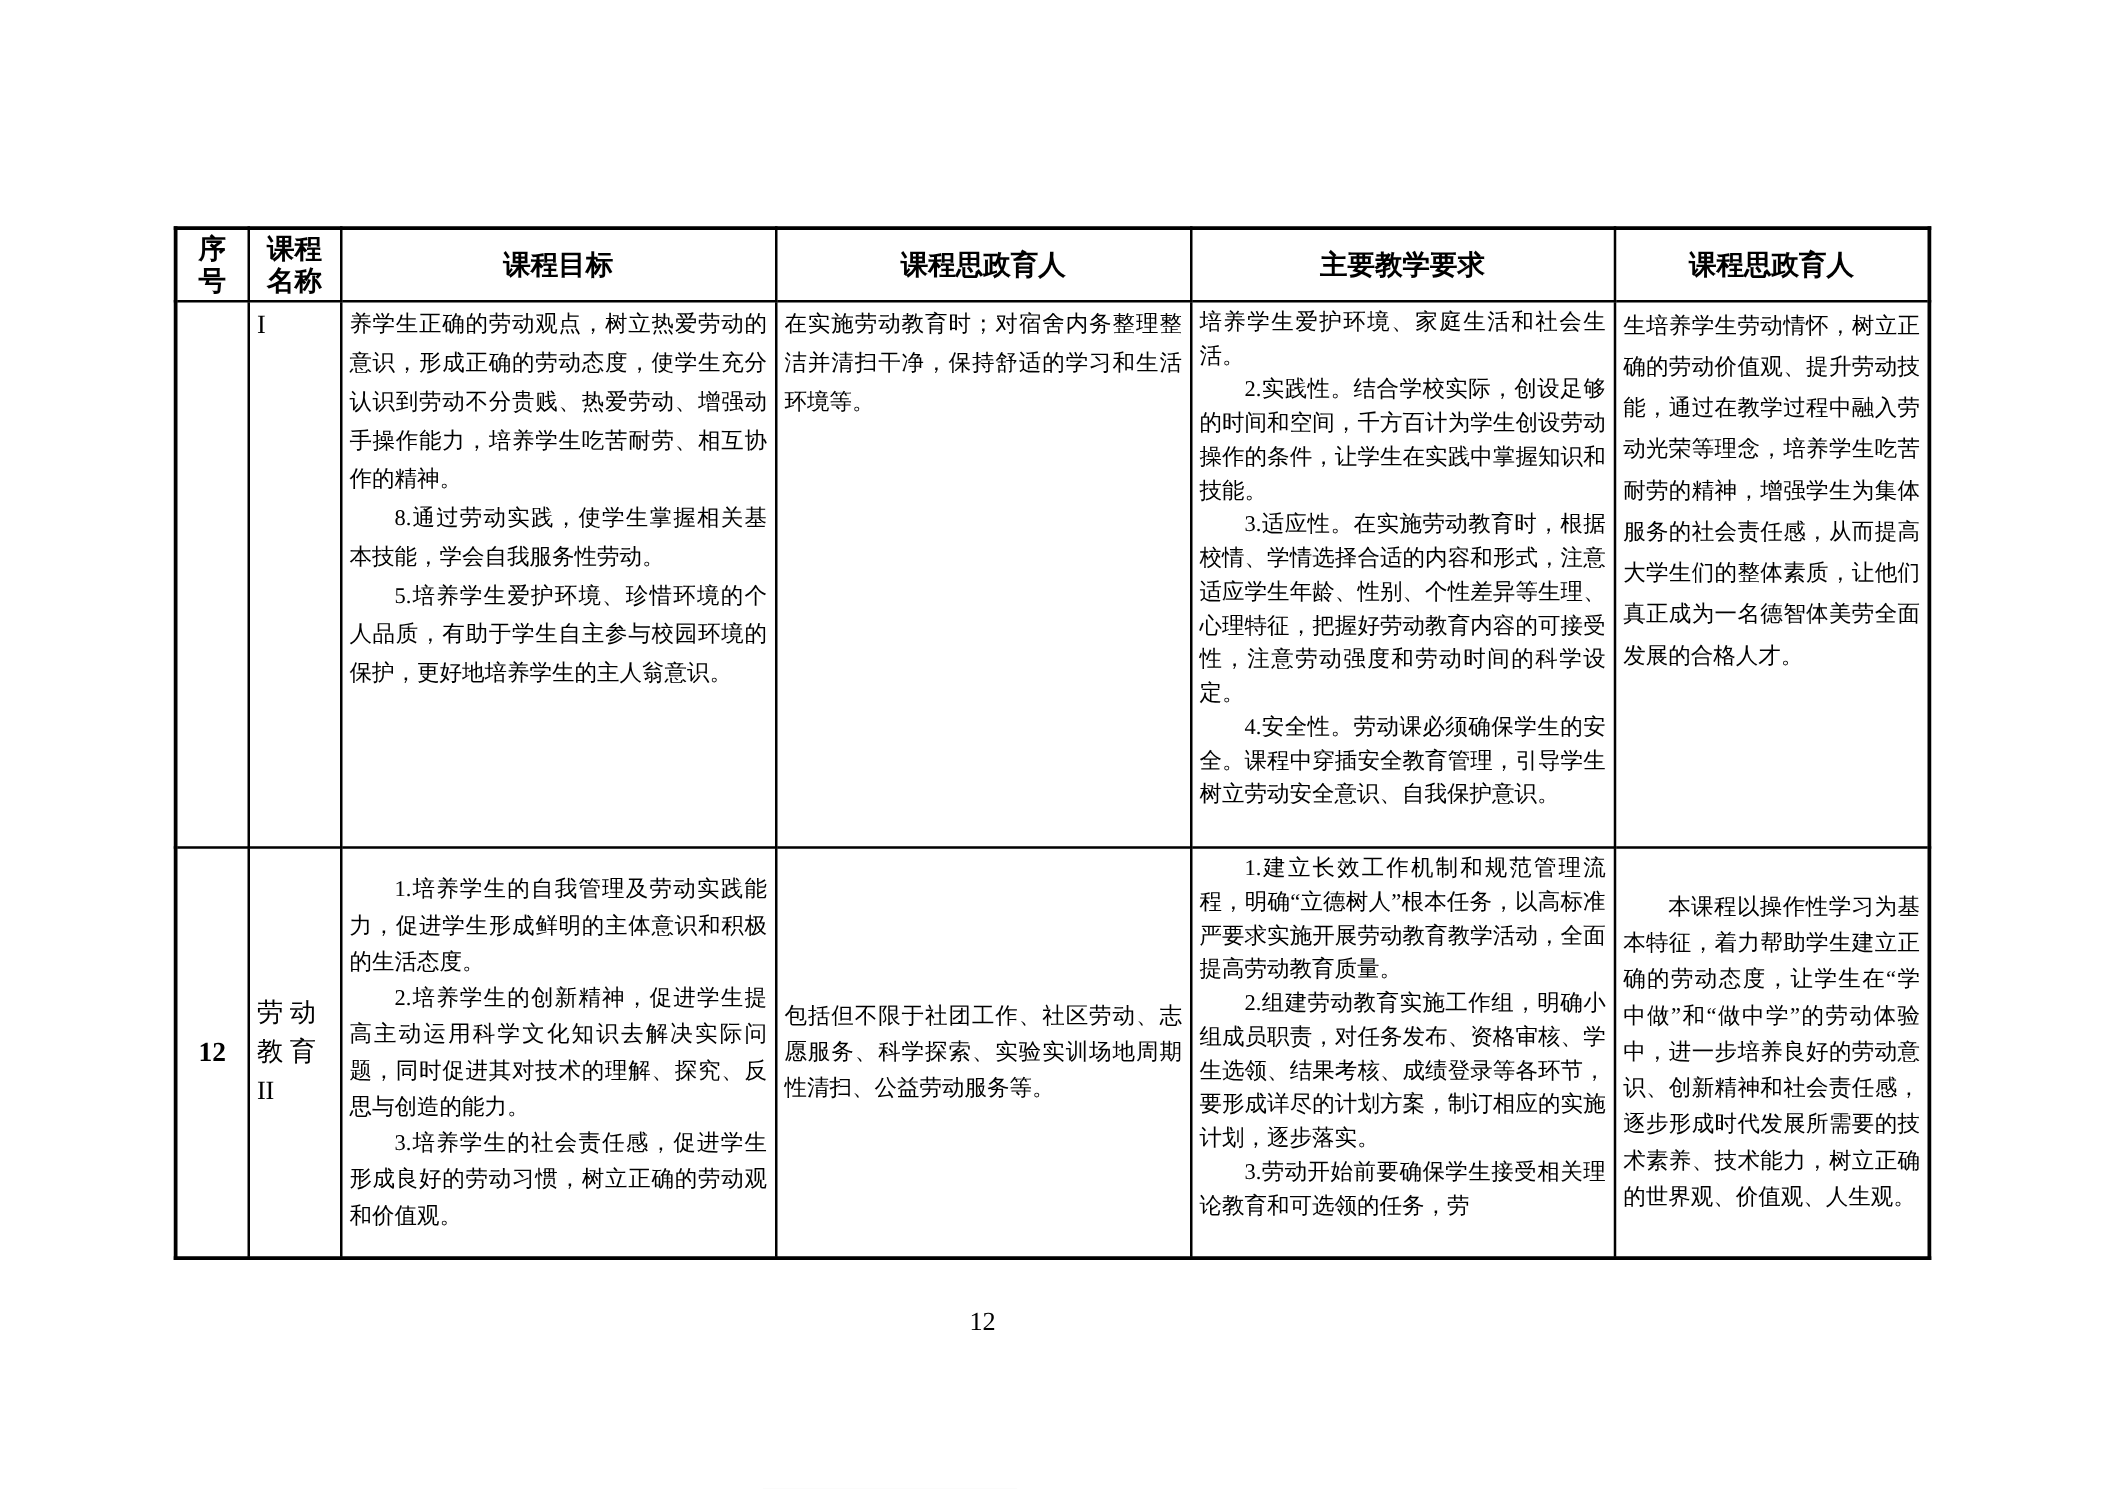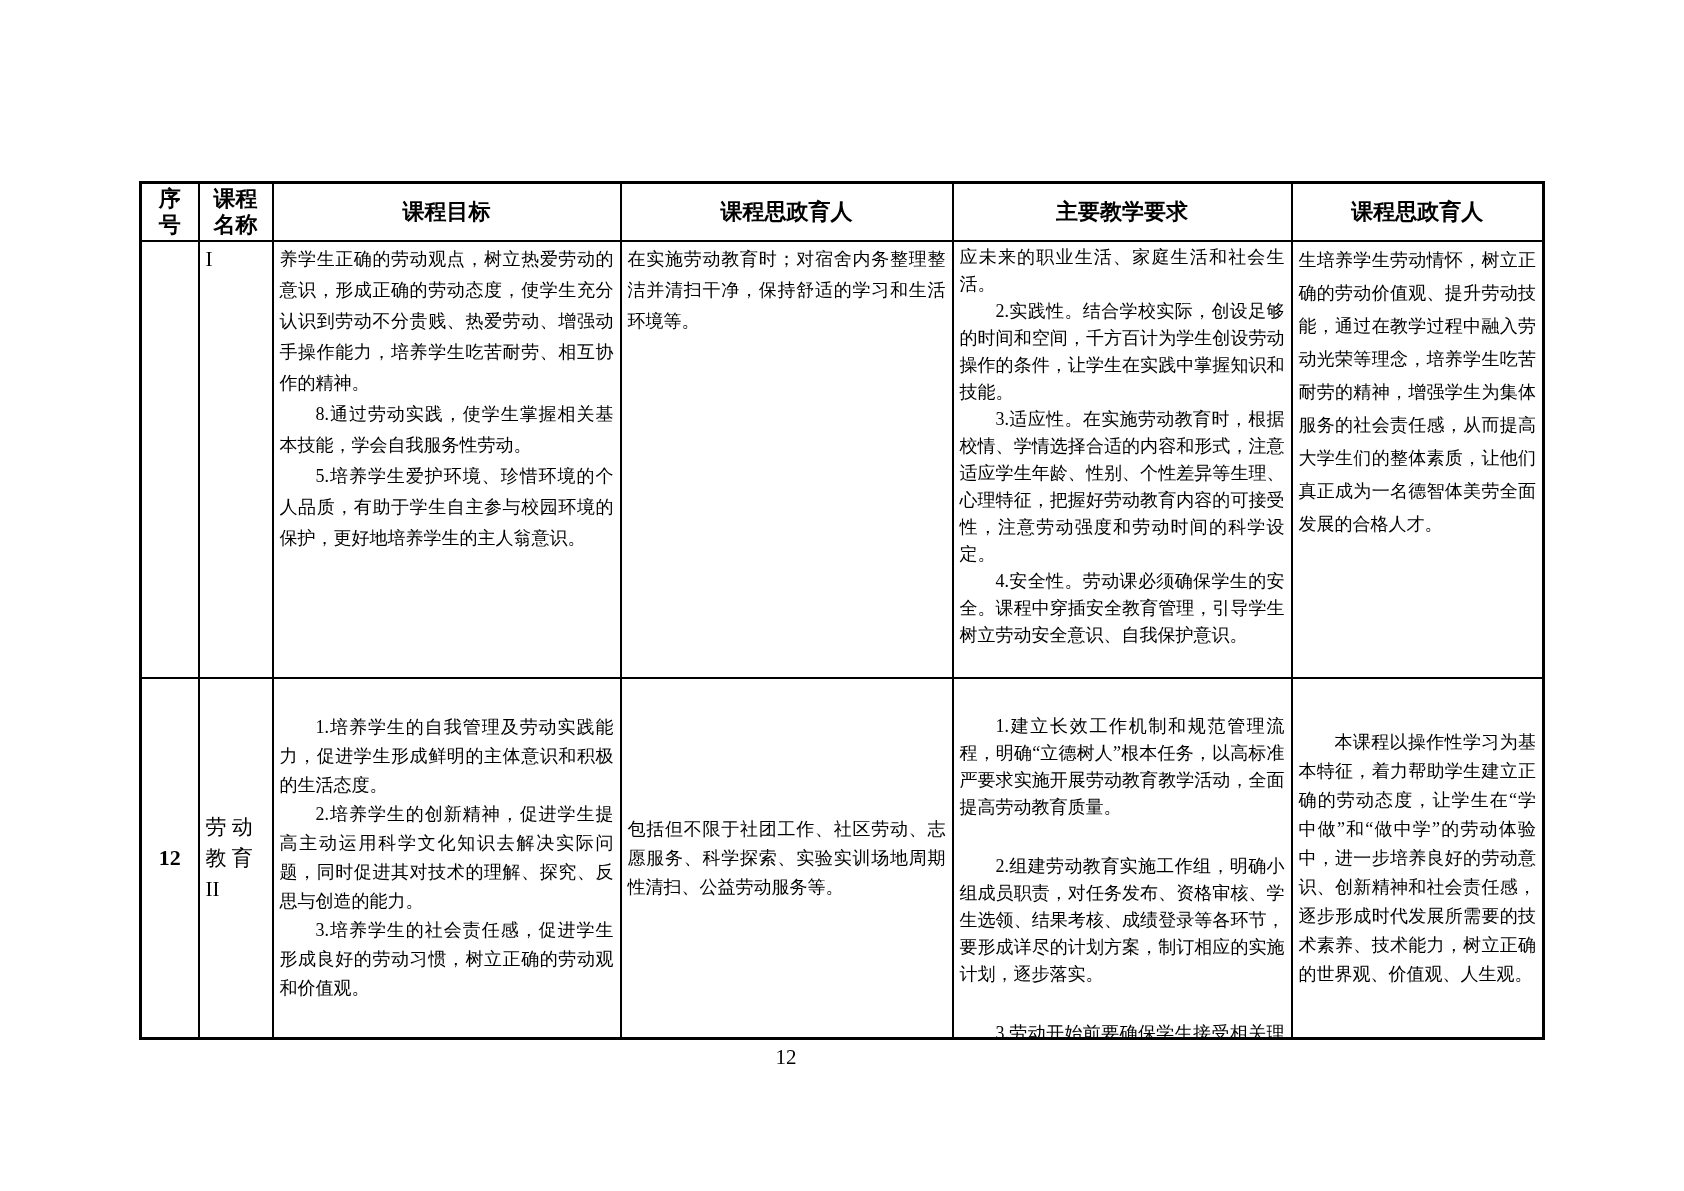--- a/index.html
+++ b/index.html
@@ -53,21 +53,21 @@
     text-justify: inter-character;
   }
   .para.indent { text-indent: 2em; }
   
   td.obj-1 .para  { line-height: 31px; }
   td.cont-1 .para { line-height: 31px; }
   td.req-1 .para  { line-height: 27px; }
   td.ide-1 .para  { line-height: 33px; }
   td.obj-2 .para  { line-height: 29px; }
   td.cont-2 .para { line-height: 29px; }
-  td.req-2 .para  { line-height: 27px; margin-top: 32px; }
+  td.req-2 .para  { line-height: 27px; }
   td.ide-2 .para  { line-height: 29px; }
   td.seq-cell {
     text-align: center;
     font-weight: bold;
     font-size: 22px;
   }
   td.name-cell {
     font-size: 21px;
     line-height: 31px;
     white-space: pre-line;
@@ -119,21 +119,21 @@
               <p class="para indent">5.培养学生爱护环境、珍惜环境的个人品质，有助于学生自主参与校园环境的保护，更好地培养学生的主人翁意识。</p>
             </div>
           </td>
         <td class="v-top cont-1">
             <div class="cell-inner">
               <p class="para">在实施劳动教育时；对宿舍内务整理整洁并清扫干净，保持舒适的学习和生活环境等。</p>
             </div>
           </td>
         <td class="v-top req-1">
             <div class="cell-inner">
-              <p class="para">应未来的职业生活、家庭生活和社会生活。</p>
+              <p class="para">培养学生爱护环境、家庭生活和社会生活。</p>
               <p class="para indent">2.实践性。结合学校实际，创设足够的时间和空间，千方百计为学生创设劳动操作的条件，让学生在实践中掌握知识和技能。</p>
               <p class="para indent">3.适应性。在实施劳动教育时，根据校情、学情选择合适的内容和形式，注意适应学生年龄、性别、个性差异等生理、心理特征，把握好劳动教育内容的可接受性，注意劳动强度和劳动时间的科学设定。</p>
               <p class="para indent">4.安全性。劳动课必须确保学生的安全。课程中穿插安全教育管理，引导学生树立劳动安全意识、自我保护意识。</p>
             </div>
           </td>
         <td class="v-top ide-1">
             <div class="cell-inner">
               <p class="para">生培养学生劳动情怀，树立正确的劳动价值观、提升劳动技能，通过在教学过程中融入劳动光荣等理念，培养学生吃苦耐劳的精神，增强学生为集体服务的社会责任感，从而提高大学生们的整体素质，让他们真正成为一名德智体美劳全面发展的合格人才。</p>
             </div>
           </td>

